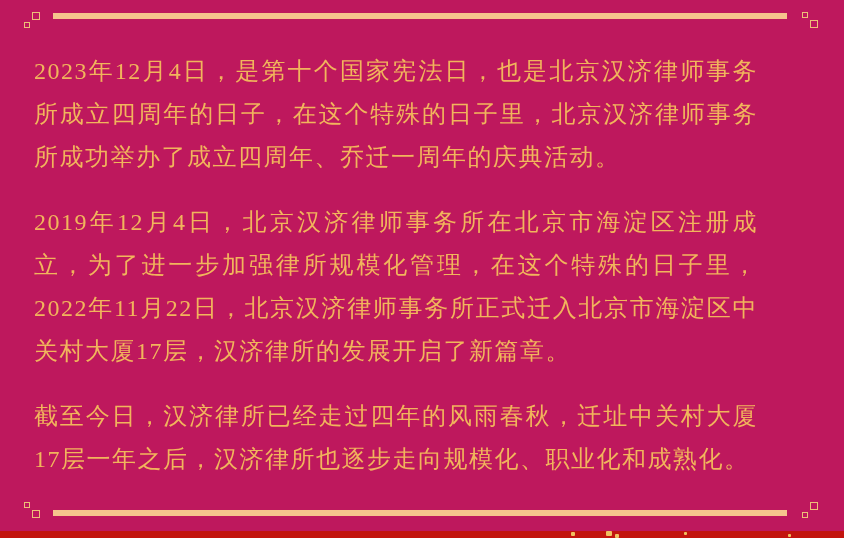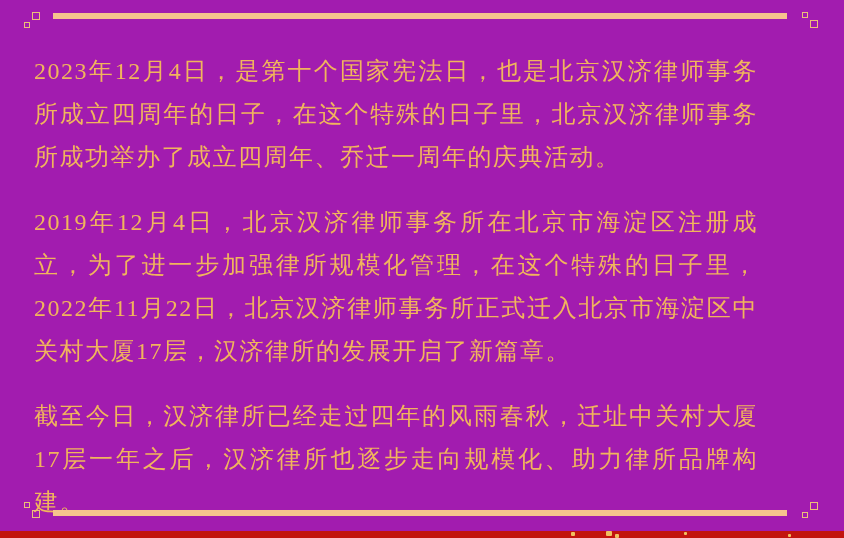--- a/index.html
+++ b/index.html
@@ -4,21 +4,21 @@
 <style>
   html, body { margin: 0; padding: 0; }
   body {
     font-family: "Liberation Serif", "DejaVu Serif", serif;
     background: #8a0b0b;
   }
   .page {
     position: relative;
     width: 844px;
     height: 538px;
-    background: #a21caf;
+    background: #be185d;
     overflow: hidden;
     text-decoration: underline;
   }
   
   .bar {
     position: absolute;
     left: 53px;
     width: 734px;
     height: 6px;
     background: #f6c48d;
@@ -90,21 +90,21 @@
     <span class="sq s"></span>
   </div>
   <div class="orn orn-tr">
     <span class="sq s"></span>
     <span class="sq b"></span>
   </div>
 
   <div class="text-block">
     <p>2023年12月4日，是第十个国家宪法日，也是北京汉济律师事务所成立四周年的日子，在这个特殊的日子里，北京汉济律师事务所成功举办了成立四周年、乔迁一周年的庆典活动。</p>
     <p>2019年12月4日，北京汉济律师事务所在北京市海淀区注册成立，为了进一步加强律所规模化管理，在这个特殊的日子里，2022年11月22日，北京汉济律师事务所正式迁入北京市海淀区中关村大厦17层，汉济律所的发展开启了新篇章。</p>
-    <p>截至今日，汉济律所已经走过四年的风雨春秋，迁址中关村大厦17层一年之后，汉济律所也逐步走向规模化、助力律所品牌构建。</p>
+    <p>截至今日，汉济律所已经走过四年的风雨春秋，迁址中关村大厦17层一年之后，汉济律所也逐步走向规模化、职业化和成熟化。</p>
   </div>
 
   <div class="bar bar-bottom"></div>
 
   <div class="orn orn-bl">
     <span class="sq s"></span>
     <span class="sq b"></span>
   </div>
   <div class="orn orn-br">
     <span class="sq b"></span>

